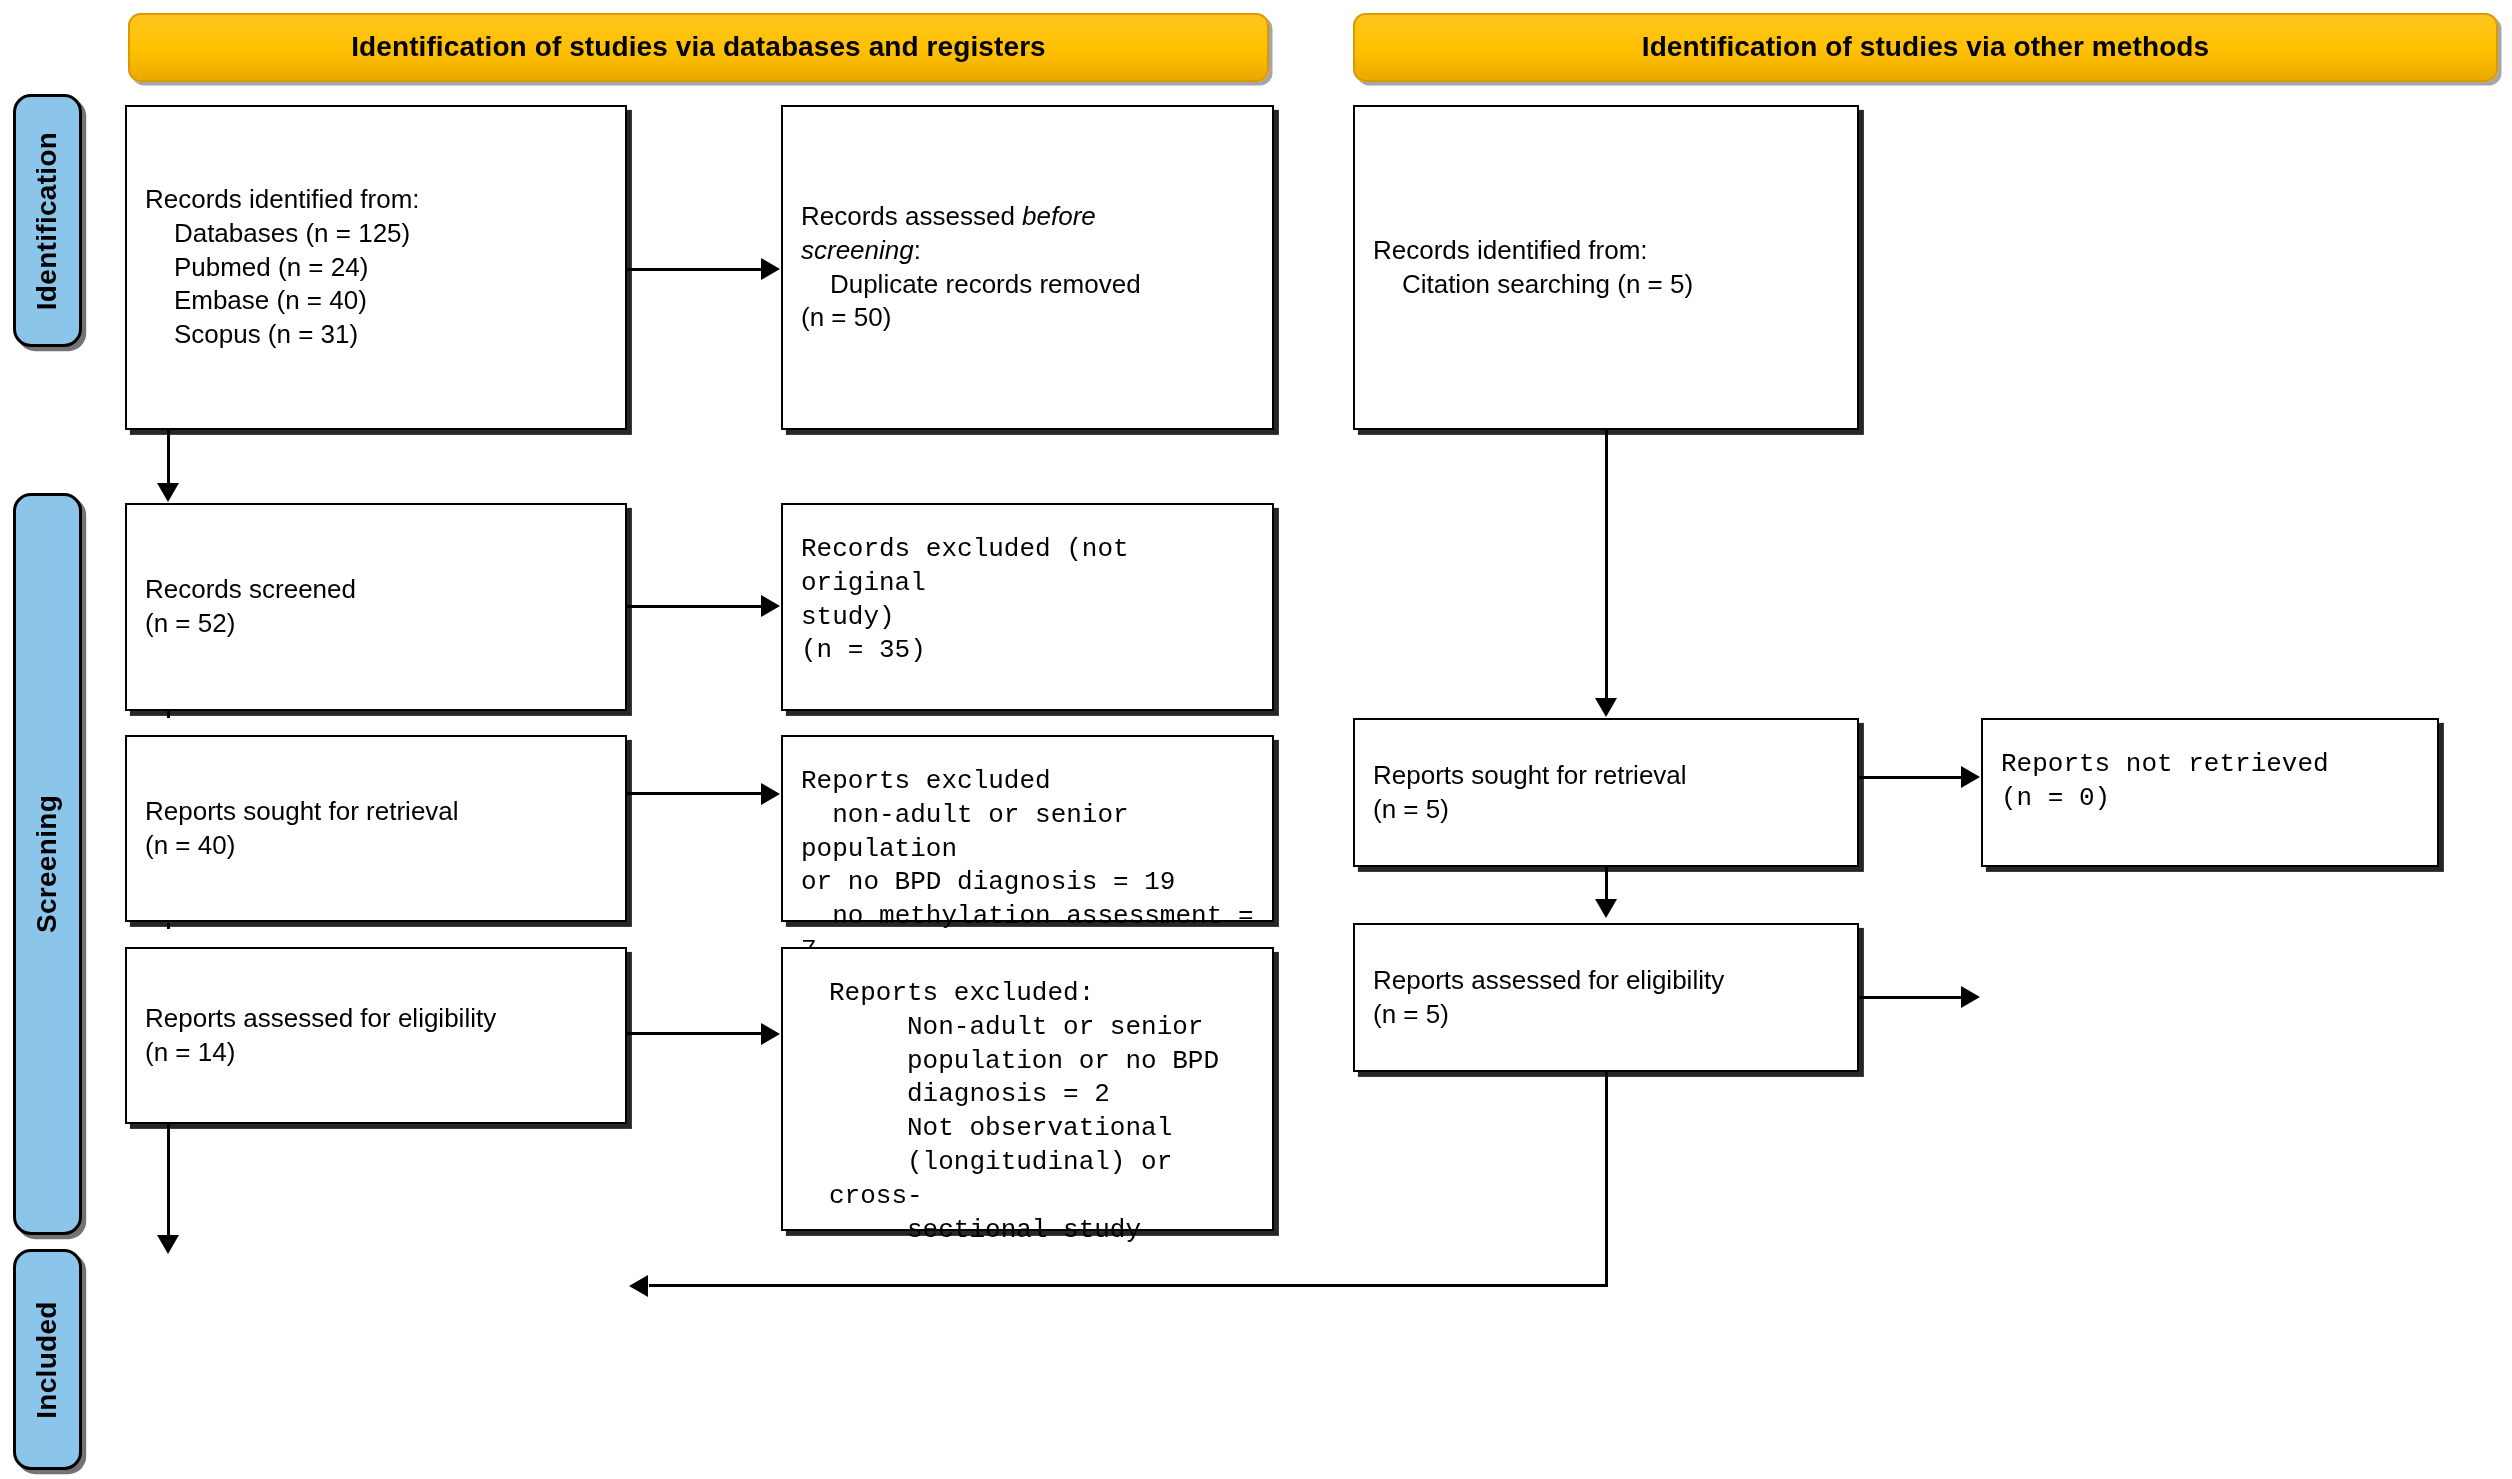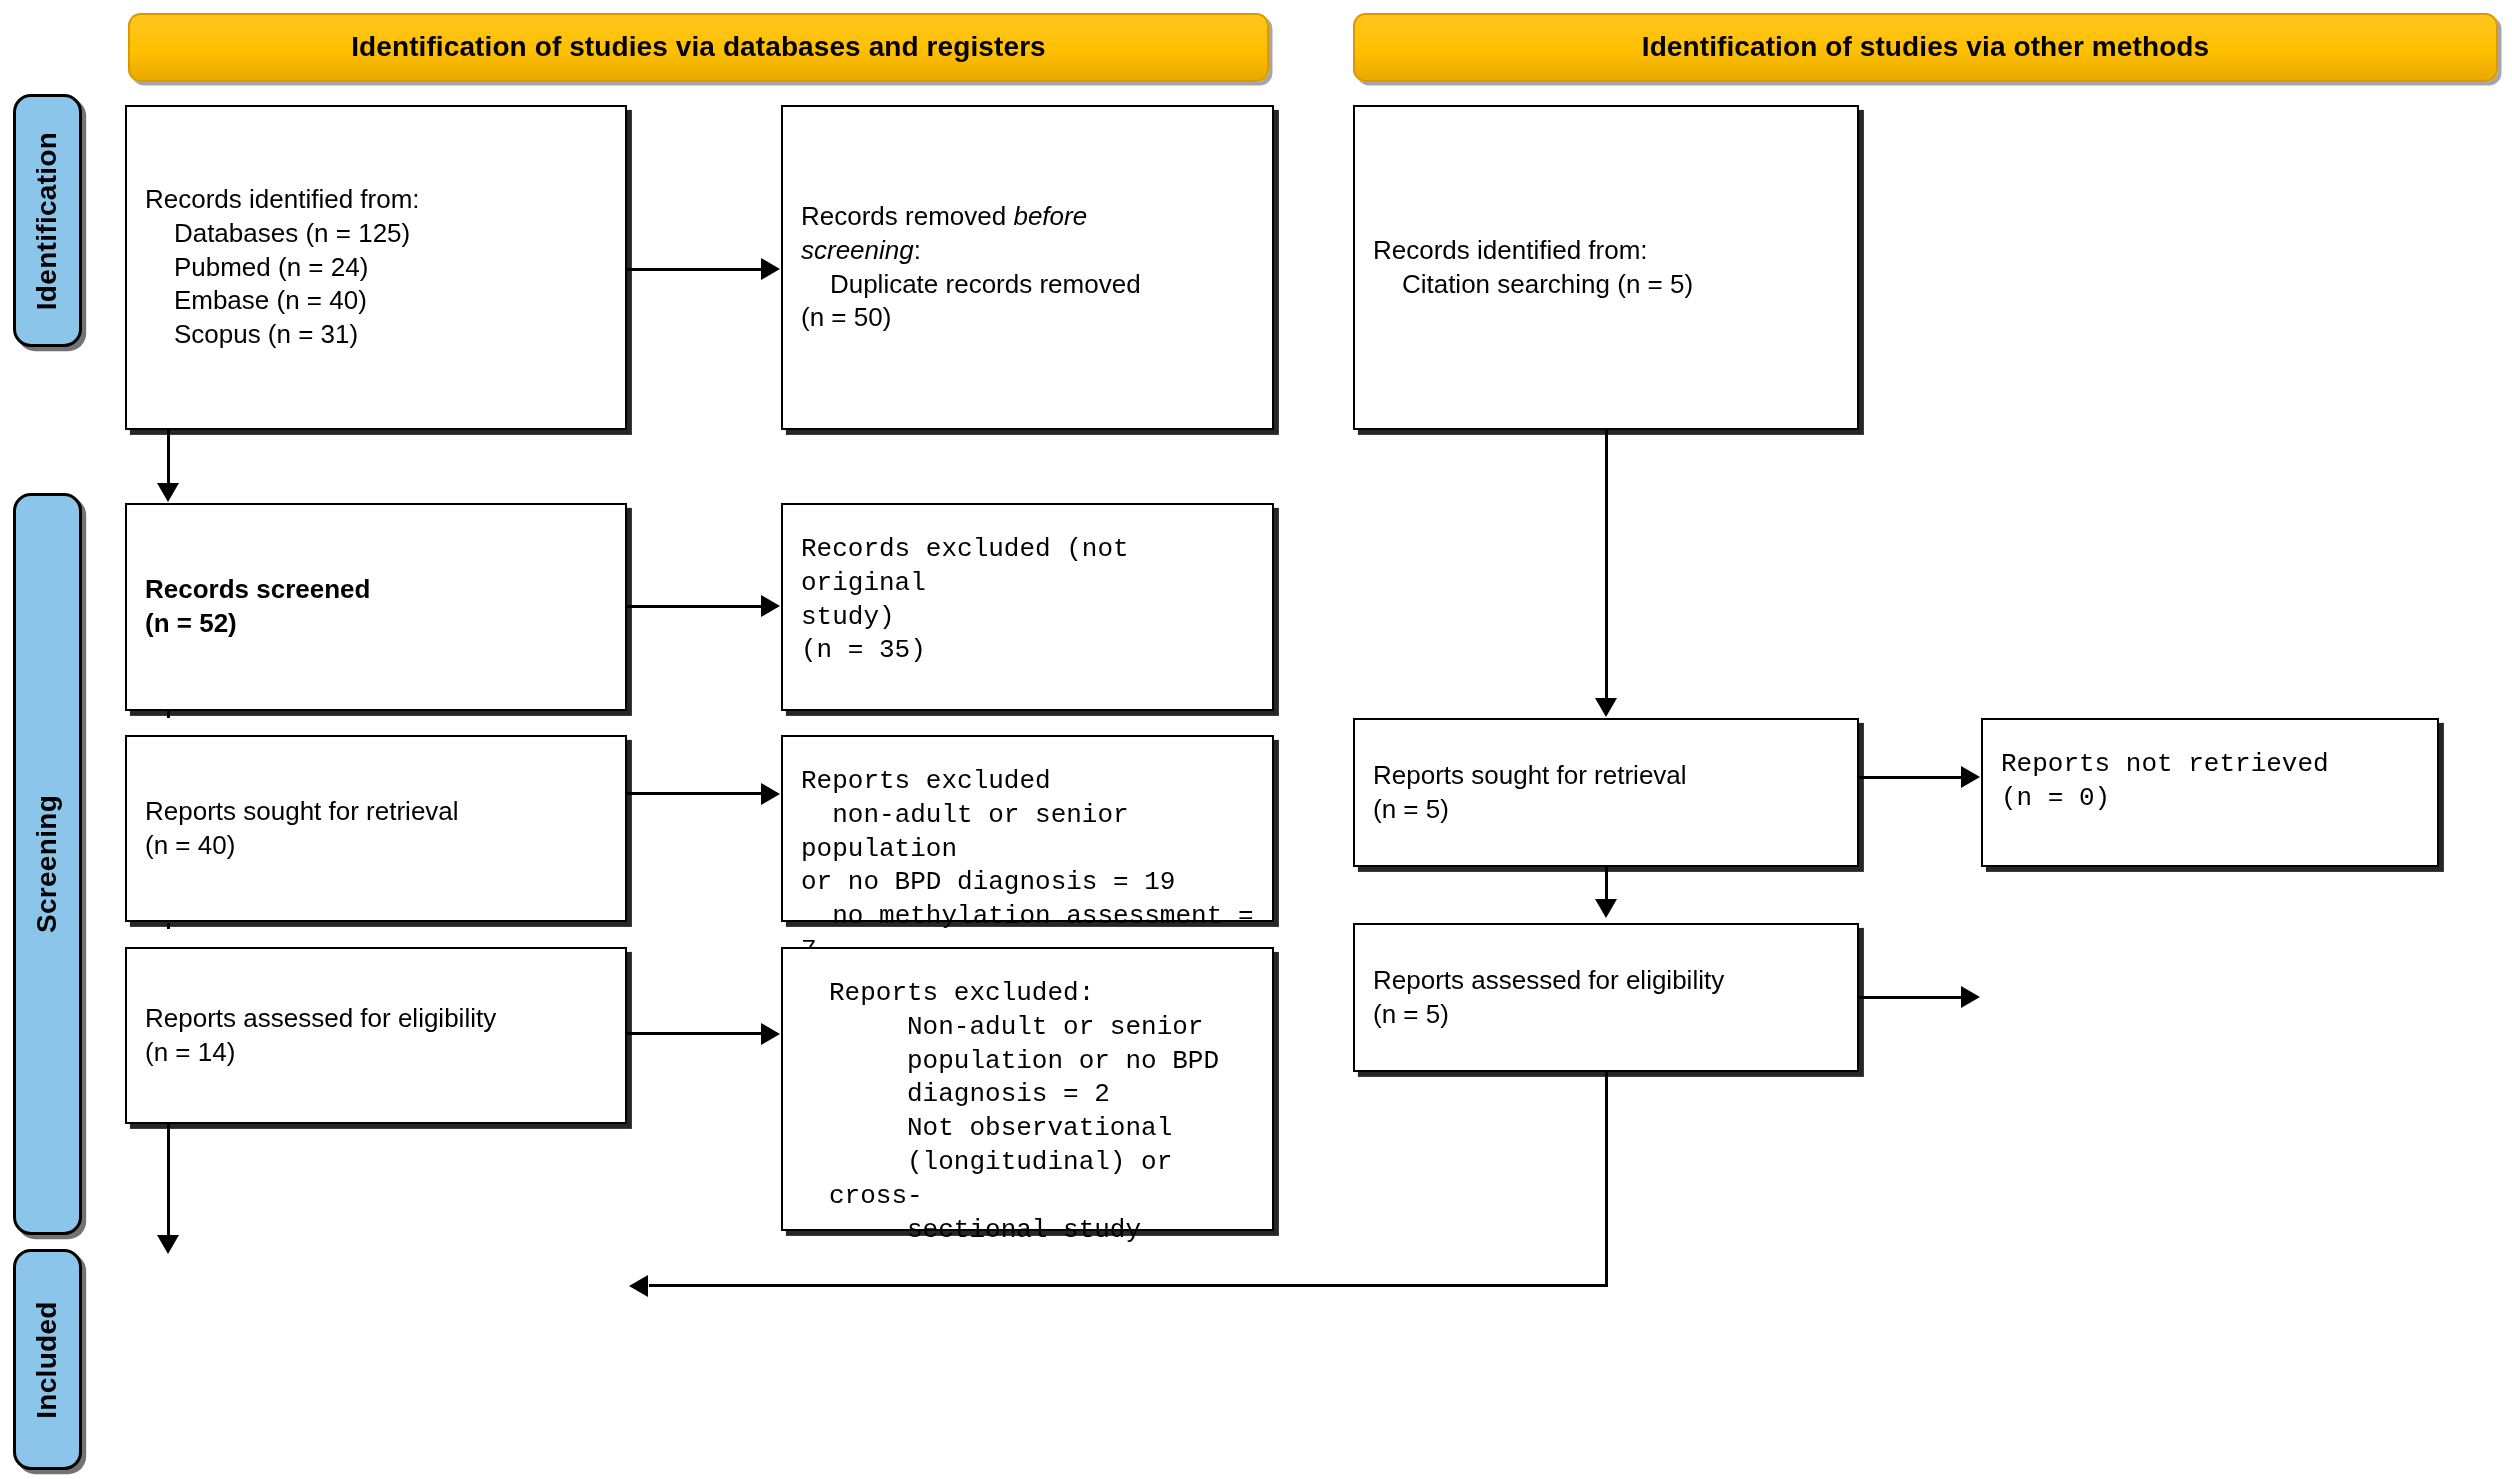--- a/index.html
+++ b/index.html
@@ -135,30 +135,30 @@
 
   <div class="banner" style="left:1353px; top:12.5px; width:1145px; height:69px;">
     <span class="banner-text">Identification of studies via other methods</span>
   </div>
 
   <div class="fbox" style="left:125px; top:105px; width:502px; height:325px;">
     <div class="btext"><span>Records identified from:</span><br><span>    Databases (n = 125)</span><br><span>    Pubmed (n = 24)</span><br><span>    Embase (n = 40)</span><br><span>    Scopus (n = 31)</span></div>
   </div>
 
   <div class="fbox" style="left:781px; top:105px; width:493px; height:325px;">
-    <div class="btext"><span>Records removed </span><span class="ital">before</span><br><span class="ital">screening</span><span>:</span><br><span>    Duplicate records removed</span><br><span>(n = 50)</span></div>
+    <div class="btext"><span>Records assessed </span><span class="ital">before</span><br><span class="ital">screening</span><span>:</span><br><span>    Duplicate records removed</span><br><span>(n = 50)</span></div>
   </div>
 
   <div class="hline" style="left:626px; top:268px; width:135px;"></div>
   <div class="arrow-r" style="left:761px; top:258px;"></div>
 
   <div class="vline" style="left:167px; top:430px; width:2.8px; height:54px;"></div>
   <div class="arrow-d" style="left:157px; top:483px;"></div>
 
-  <div class="fbox" style="left:125px; top:503px; width:502px; height:208px;font-weight:bold;">
+  <div class="fbox" style="left:125px; top:503px; width:502px; height:208px;">
     <div class="btext"><span>Records screened</span><br><span>(n = 52)</span></div>
   </div>
 
   <div class="fbox vtop" style="left:781px; top:503px; width:493px; height:208px;">
     <div class="btext"><span>Records excluded (not original</span><br><span>study)</span><br><span>(n = 35)</span></div>
   </div>
 
   <div class="hline" style="left:626px; top:605px; width:135px;"></div>
   <div class="arrow-r" style="left:761px; top:595px;"></div>
 

